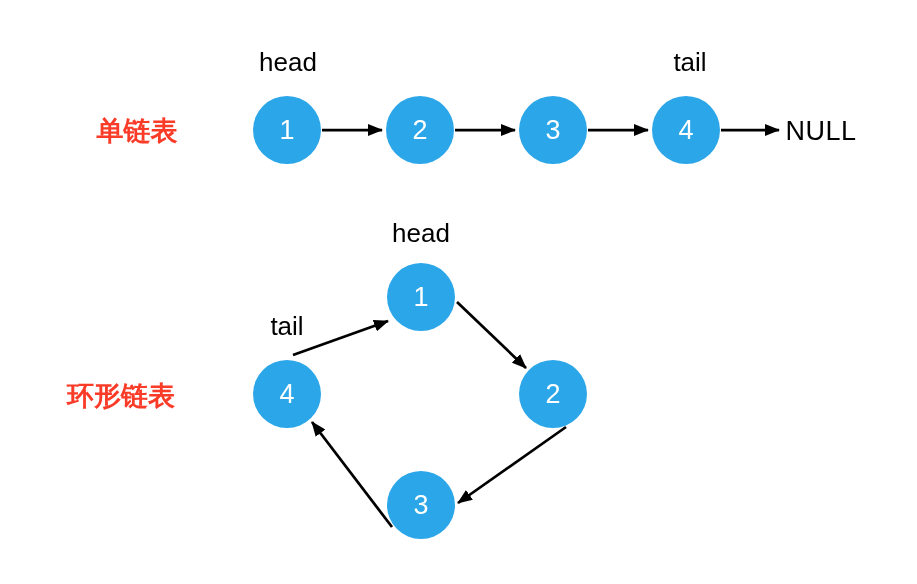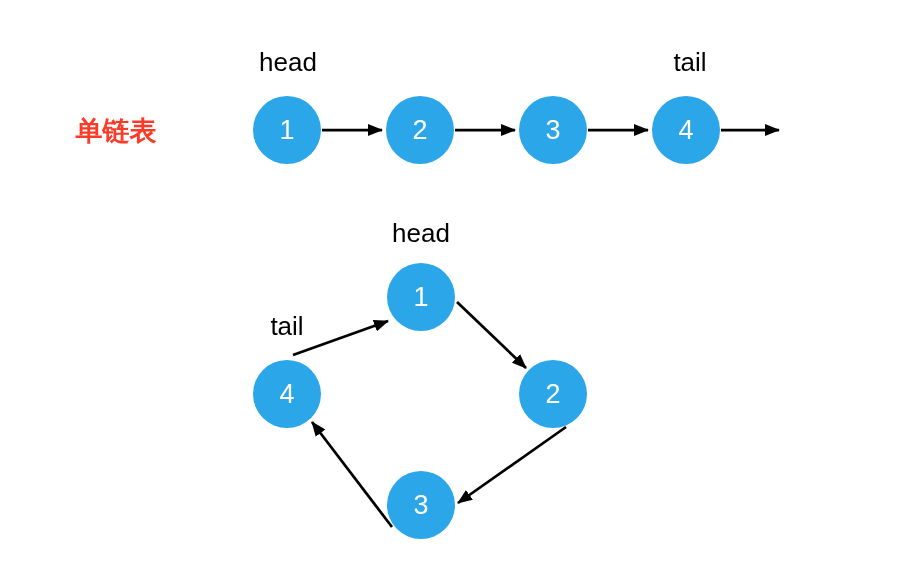--- a/index.html
+++ b/index.html
@@ -53,21 +53,21 @@
     position: absolute;
     transform: translate(-50%, -50%);
     font-weight: bold;
     font-size: 27px;
     color: var(--title-red, #fa3b28);
     white-space: nowrap;
   }
   .lbl-null { font-size: 27px; letter-spacing: 0.5px; }
 
   
-  .t-singly { left: 116px; top: 131px; text-align: right; }
+  .t-singly { left: 137px; top: 131px; text-align: right; }
   .lbl-head1 { left: 288px; top: 62px; }
   .lbl-tail1 { left: 690px; top: 62px; }
   .n-s1 { left: 253px; top: 96px; }
   .n-s2 { left: 386px; top: 96px; }
   .n-s3 { left: 519px; top: 96px; }
   .n-s4 { left: 652px; top: 96px; }
   .lbl-null { left: 821px; top: 131px; }
 
   
   .t-circ { left: 121px; top: 396px; }
@@ -101,21 +101,23 @@
     <line x1="293" y1="355" x2="388" y2="321" marker-end="url(#arw)"></line>
   </svg>
 
   <div class="title t-singly">单链表</div>
   <div class="lbl lbl-head1">head</div>
   <div class="lbl lbl-tail1">tail</div>
   <div class="node n-s1">1</div>
   <div class="node n-s2">2</div>
   <div class="node n-s3">3</div>
   <div class="node n-s4">4</div>
+  <div class="lbl lbl-null">NULL</div>
 
+  <div class="title t-circ">环形链表</div>
   <div class="lbl lbl-head2">head</div>
   <div class="lbl lbl-tail2">tail</div>
   <div class="node n-c1">1</div>
   <div class="node n-c2">2</div>
   <div class="node n-c3">3</div>
   <div class="node n-c4">4</div>
 
 </div>
 
 </body></html>

